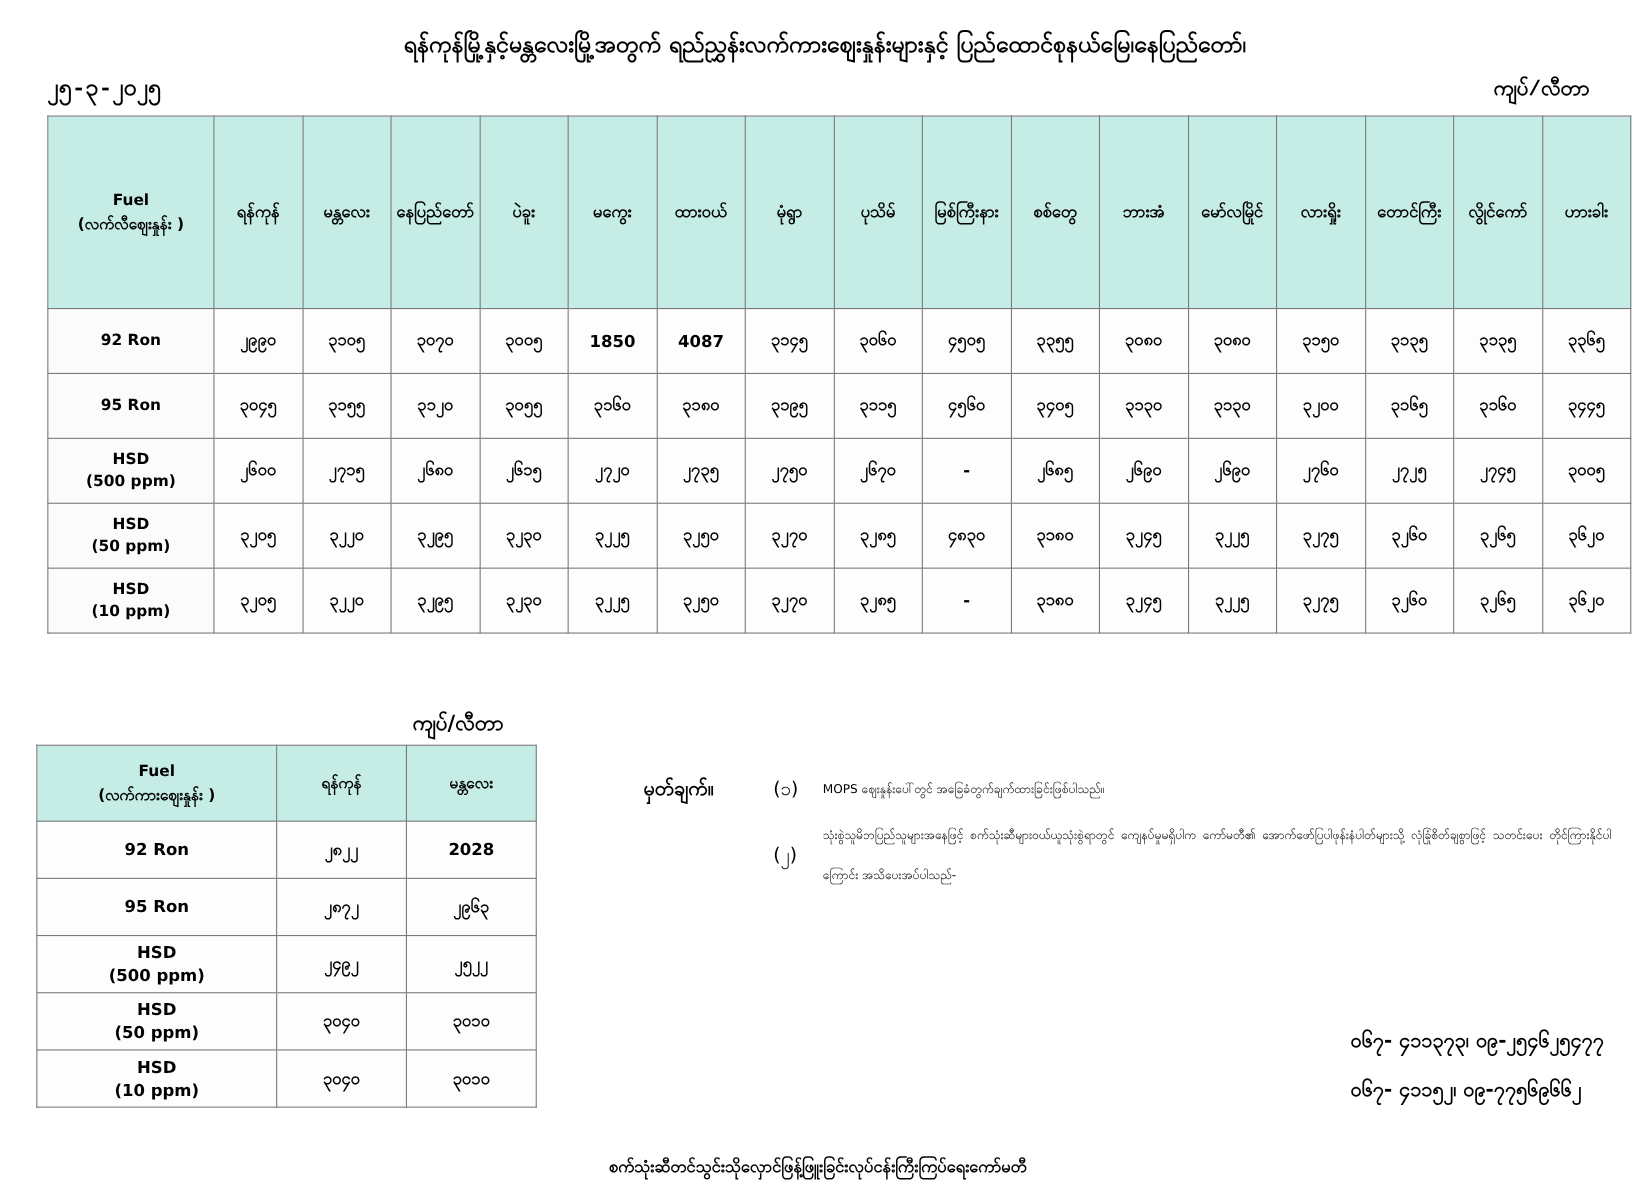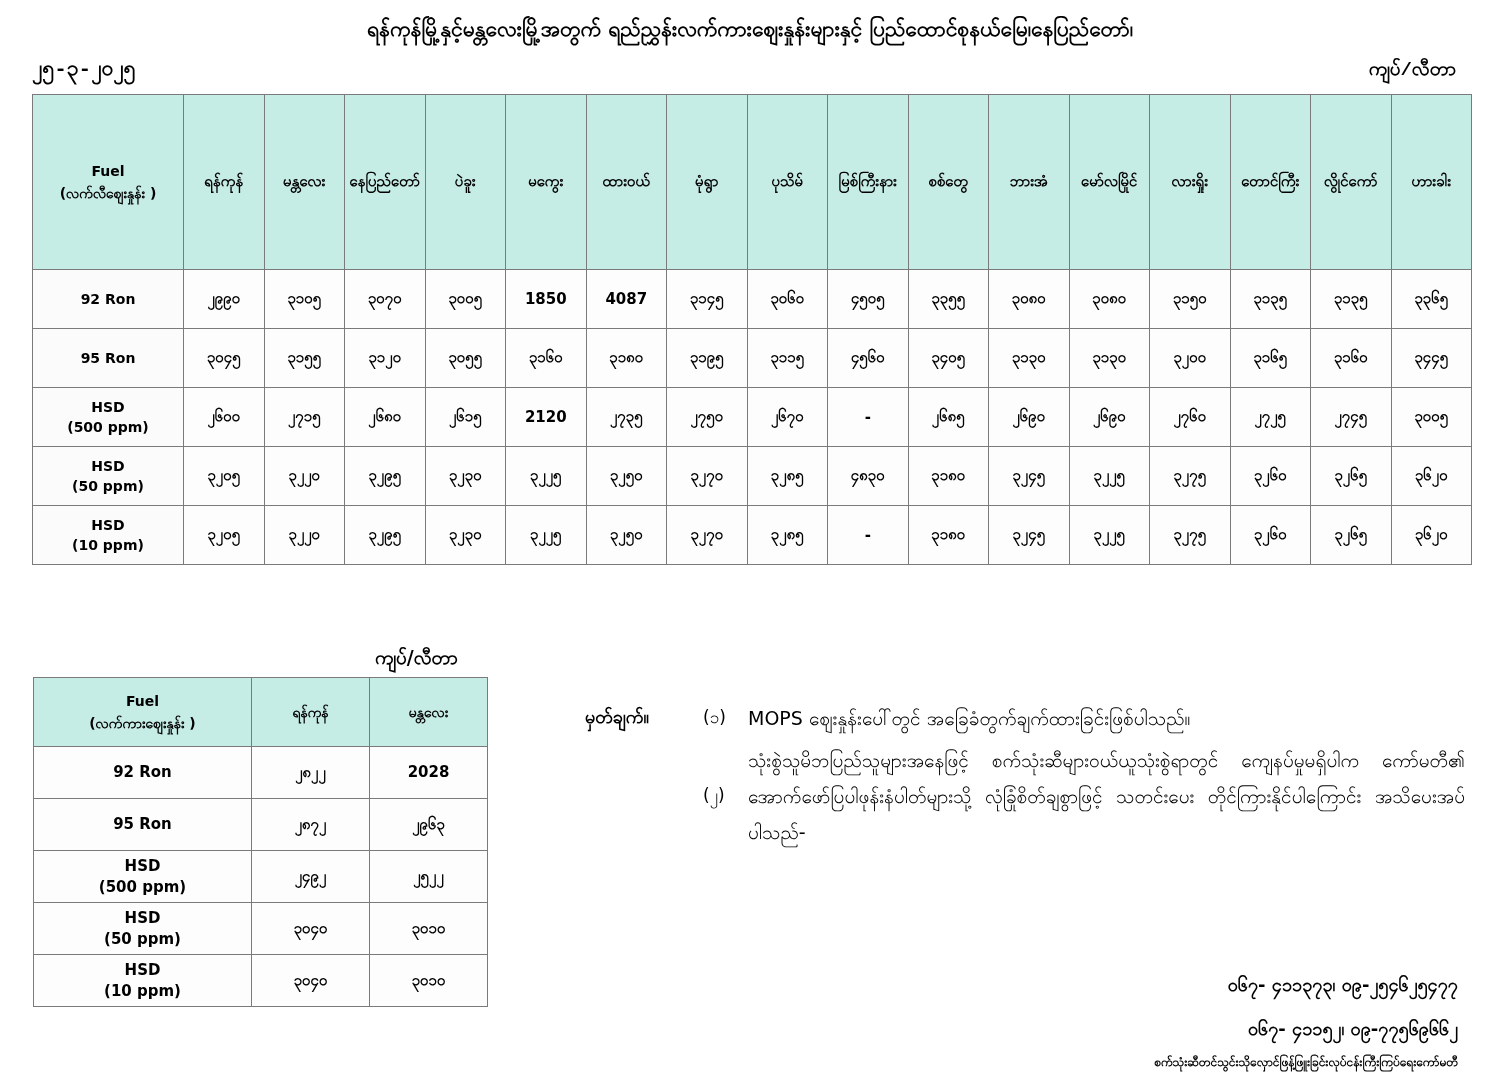--- a/index.html
+++ b/index.html
@@ -13,21 +13,21 @@
     font-family: "DejaVu Sans", "Liberation Sans", sans-serif;
     color: #000000;
     position: relative;
     overflow: hidden;
   }
   .page {
     position: relative;
     width: 1500px;
     height: 1086px;
     box-sizing: border-box;
-    padding: 2px;
+    padding: 13px;
   }
   .title-block {
     text-align: center;
     padding-top: 10px;
   }
   .title-line {
     font-size: 21px;
     font-weight: bold;
     line-height: 34px;
     letter-spacing: 0px;
@@ -141,46 +141,46 @@
     width: 118px;
     flex: none;
   }
   .note-num {
     font-size: 17px;
     width: 45px;
     flex: none;
     padding-top: 1px;
   }
   .note-text {
-    font-size: 19px;
+    font-size: 11px;
     line-height: 36px;
     text-align: justify;
     flex: 1;
   }
   .note-row.second .note-label {
     visibility: hidden;
   }
   .phones {
     position: absolute;
     right: 42px;
-    top: 963px;
-    text-align: right;
+    top: 925px;
+    text-align: left;
   }
   .phone-line {
     font-size: 18px;
     font-weight: bold;
     line-height: 44px;
   }
   .footer {
     position: absolute;
     left: 0;
     right: 42px;
     bottom: 14px;
-    text-align: right;
-    font-size: 12px;
+    text-align: center;
+    font-size: 15px;
     font-weight: bold;
     margin-left: 29px;
   }
 </style>
 </head>
 <body>
 
 <div class="page">
 
   <div class="title-block">
@@ -262,21 +262,21 @@
       </tr>
       <tr>
         <td class="rowlabel">
           <div>HSD</div>
           <div>(500 ppm)</div>
         </td>
         <td>၂၆၀၀</td>
         <td>၂၇၁၅</td>
         <td>၂၆၈၀</td>
         <td>၂၆၁၅</td>
-        <td>2120</td>
+        <td>၂၇၂၀</td>
         <td>၂၇၃၅</td>
         <td>၂၇၅၀</td>
         <td>၂၆၇၀</td>
         <td>-</td>
         <td>၂၆၈၅</td>
         <td>၂၆၉၀</td>
         <td>၂၆၉၀</td>
         <td>၂၇၆၀</td>
         <td>၂၇၂၅</td>
         <td>၂၇၄၅</td>

